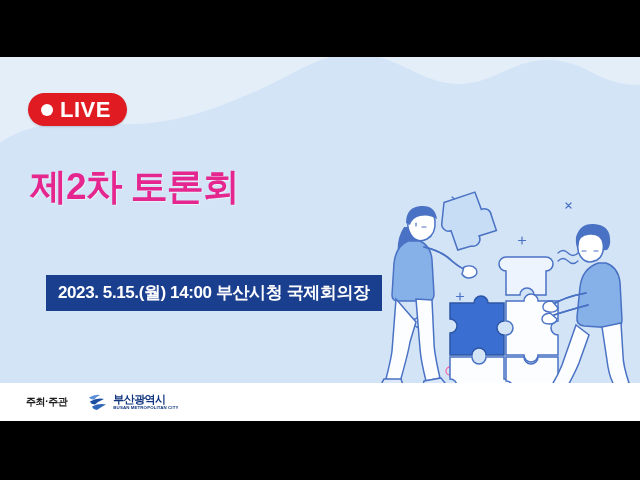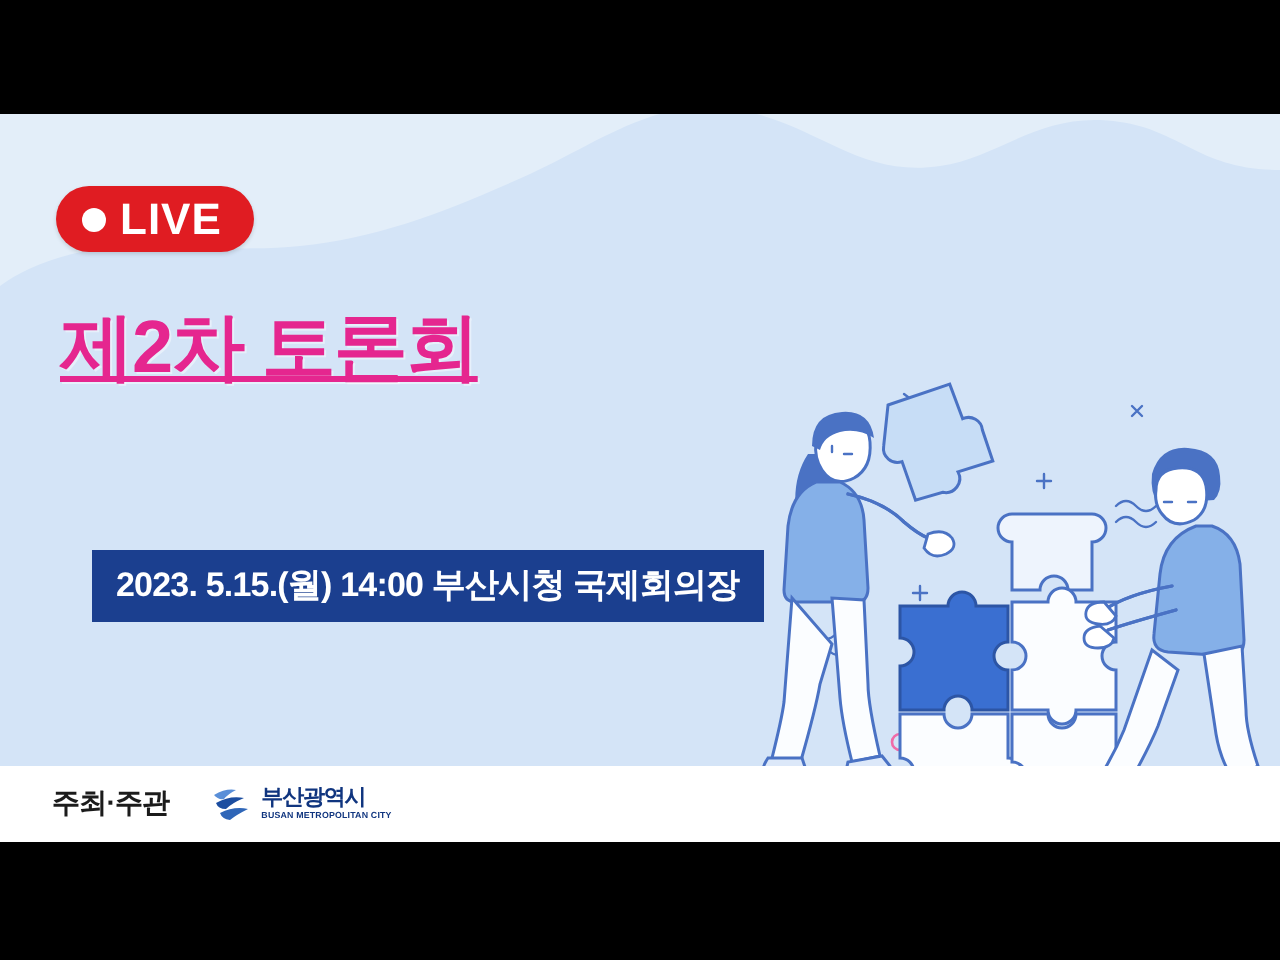--- a/index.html
+++ b/index.html
@@ -94,24 +94,23 @@
     letter-spacing: -1px;
     white-space: nowrap;
     text-shadow: 1px 1px 0 rgba(255,255,255,.45);
   }
   .headline-line2 {
     color: #e5268f;
     font-size: 37px;
     font-weight: bold;
     line-height: 1.06;
     letter-spacing: -1px;
-    margin-top: 9px;
+    margin-top: 22px;
     white-space: nowrap;
     text-shadow: 1px 1px 0 rgba(255,255,255,.45);
-    text-decoration: underline;
   }
 
   
   .datebar {
     position: absolute;
     left: 46px;
     top: 218px;
     background: #1b3f8f;
     color: #ffffff;
     font-size: 17px;
@@ -142,21 +141,21 @@
     height: 38px;
     background: #ffffff;
     display: flex;
     align-items: center;
     padding-left: 26px;
     gap: 20px;
     z-index: 6;
   }
   .footer-label {
     color: #1b1b1b;
-    font-size: 14px;
+    font-size: 10px;
     font-weight: bold;
     letter-spacing: -0.4px;
     white-space: nowrap;
   }
   .org-logo {
     display: flex;
     align-items: center;
     gap: 5px;
   }
   .org-mark { flex: none; display: block; }

